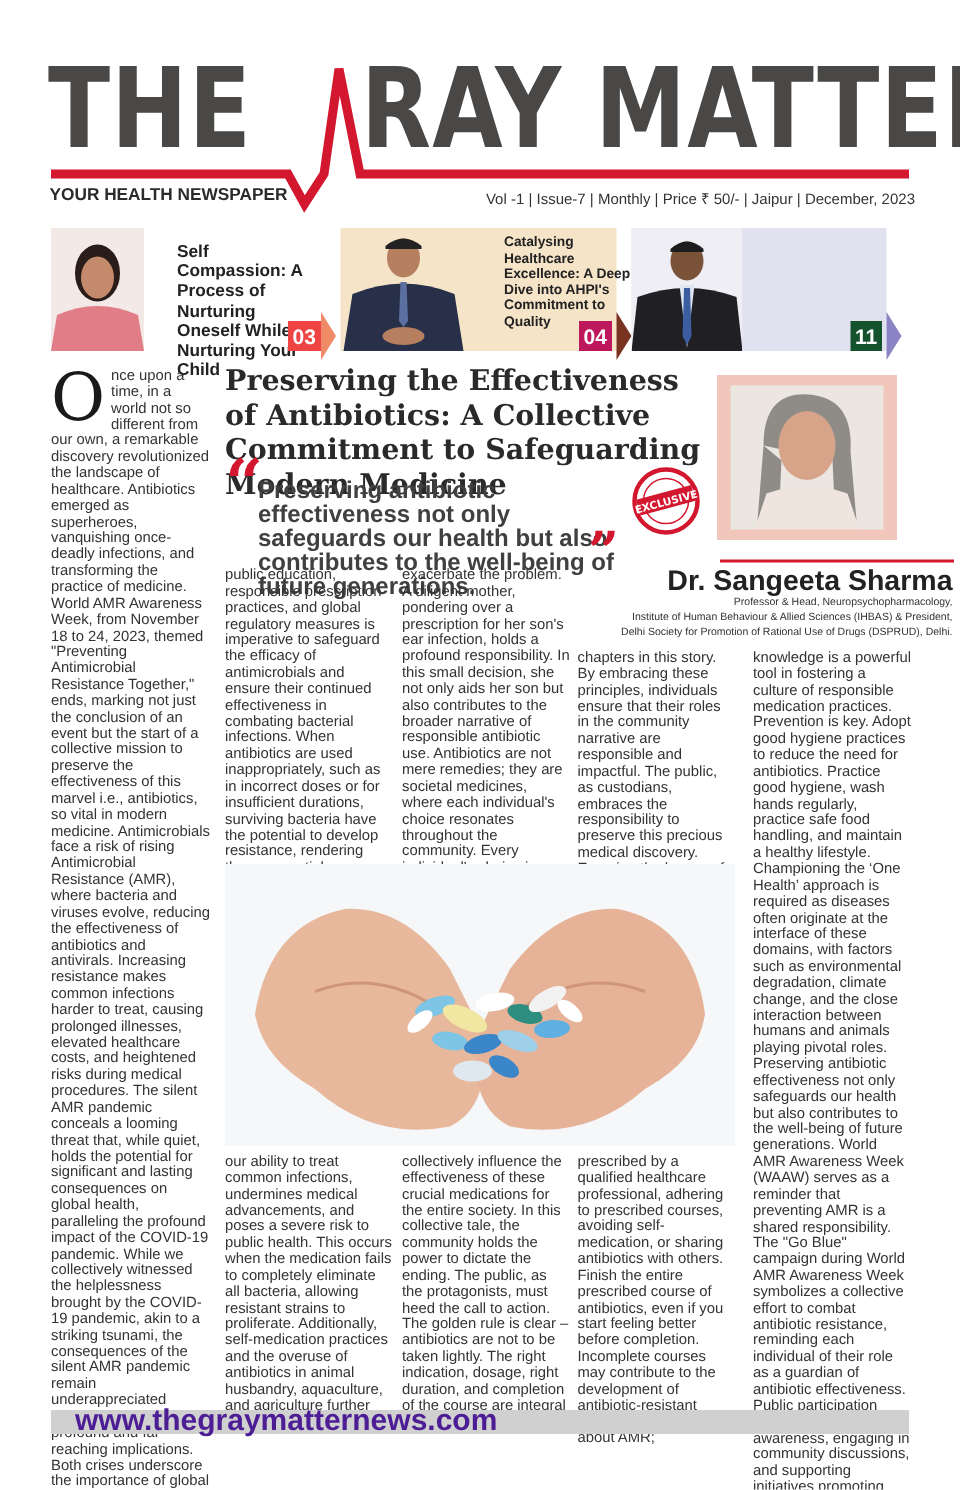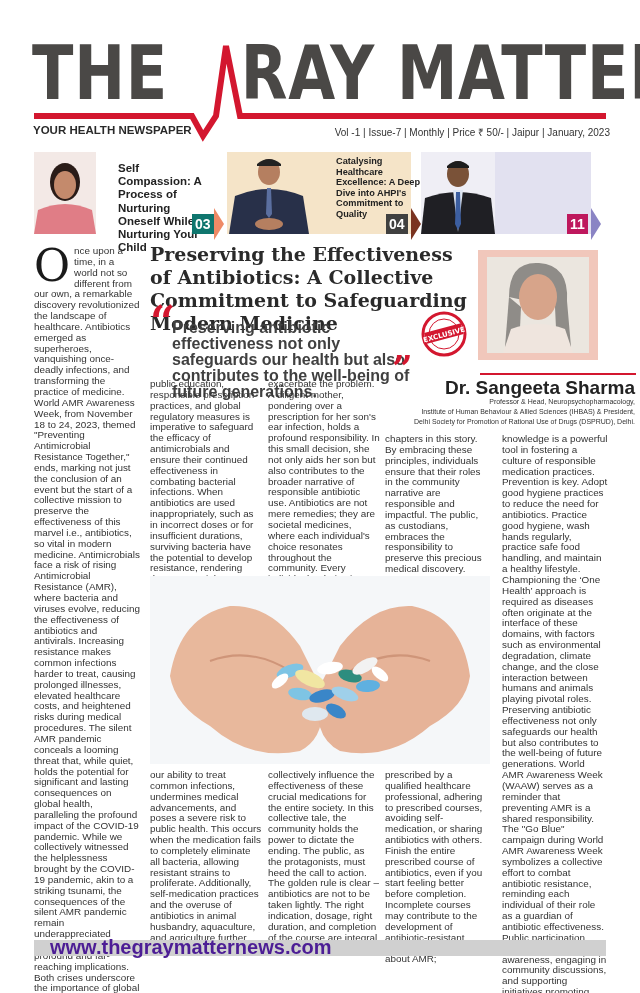--- a/index.html
+++ b/index.html
@@ -65,67 +65,67 @@
 <body>
 
 <div class="masthead">
   <div class="mast-title">THE GRAY MATTER</div>
   <svg class="mast-line" viewBox="0 0 580 115">
 
     <rect x="161" y="8" width="48" height="80" fill="#ffffff"></rect>
     <polyline points="4,88 162,88 173,108 186,88 196,18 210,88 576,88" fill="none" stroke="#d3172f" stroke-width="6" stroke-linejoin="miter"></polyline>
   </svg>
   <div class="mast-tagline">YOUR HEALTH NEWSPAPER</div>
-  <div class="mast-meta">Vol -1 | Issue-7 | Monthly | Price ₹ 50/- | Jaipur | January, 2023</div>
+  <div class="mast-meta">Vol -1 | Issue-7 | Monthly | Price ₹ 50/- | Jaipur | December, 2023</div>
 </div>
 
 <div class="teasers">
 
   <div class="teaser" style="left:0; width:178px;">
     <div class="photo" style="width:62px;">
       <svg width="62" height="82" viewBox="0 0 62 82">
         <rect width="62" height="82" fill="#f3e9e6"></rect>
         <ellipse cx="31" cy="30" rx="15" ry="19" fill="#2a1c18"></ellipse>
         <ellipse cx="31" cy="33" rx="11" ry="14" fill="#c48a6c"></ellipse>
         <path d="M0 82 L4 58 Q31 46 58 58 L62 82 Z" fill="#e07d86"></path>
       </svg>
     </div>
     <div class="title" style="left:84px; top:10px; width:92px; font-size:11.5px;">Self Compassion: A Process of Nurturing Oneself While Nurturing Your Child</div>
-    <div class="num" style="left:158px; background:#0f766e;">03</div>
+    <div class="num" style="left:158px; background:#ef4444;">03</div>
     <div class="arrow" style="left:180px; border-left:10px solid #ef8a66;"></div>
   </div>
 
   <div class="teaser" style="left:193px; width:184px; background:#f5e4c8;">
     <div class="photo" style="width:84px;">
       <svg width="84" height="82" viewBox="0 0 84 82">
         <rect width="84" height="82" fill="#f5e4c8"></rect>
         <ellipse cx="42" cy="20" rx="11" ry="13" fill="#b57f60"></ellipse>
         <path d="M30 12 Q42 2 54 12 L54 14 L30 14 Z" fill="#222"></path>
         <path d="M2 82 L8 44 Q42 30 76 44 L82 82 Z" fill="#283049"></path>
         <polygon points="40,36 44,36 45,62 42,66 39,62" fill="#5b6fa0"></polygon>
         <ellipse cx="42" cy="72" rx="14" ry="6" fill="#b57f60"></ellipse>
       </svg>
     </div>
     <div class="title" style="left:94px; top:4px; width:86px; font-size:9.2px;margin-left:15px;">Catalysing Healthcare Excellence: A Deep Dive into AHPI's Commitment to Quality</div>
-    <div class="num" style="left:159px; background:#404040;">04</div>
+    <div class="num" style="left:159px; background:#be185d;">04</div>
     <div class="arrow" style="left:184px; border-left:10px solid #7a3320;"></div>
   </div>
 
   <div class="teaser" style="left:387px; width:170px; background:#e2e1f0;">
     <div class="photo" style="width:74px;">
       <svg width="74" height="82" viewBox="0 0 74 82">
         <rect width="74" height="82" fill="#efeef5"></rect>
         <ellipse cx="37" cy="22" rx="11" ry="13" fill="#7a5238"></ellipse>
         <path d="M26 14 Q37 4 48 14 L48 16 L26 16 Z" fill="#1d1d1d"></path>
         <path d="M0 82 L4 46 Q37 34 70 46 L74 82 Z" fill="#1f1f24"></path>
         <polygon points="32,38 42,38 37,80" fill="#dfe6f2"></polygon>
         <polygon points="35,40 39,40 40,72 37,78 34,72" fill="#3c5ea0"></polygon>
       </svg>
     </div>
-    <div class="num" style="left:146px; background:#be185d;">11</div>
+    <div class="num" style="left:146px; background:#14532d;">11</div>
     <div class="arrow" style="left:170px; border-left:10px solid #8a84c4;"></div>
   </div>
 </div>
 
 <div class="col-left">
   <span class="dropcap">O</span>
   <span>nce upon a time, in a world not so different from our own, a remarkable discovery revolutionized the landscape of healthcare. Antibiotics emerged as superheroes, vanquishing once-deadly infections, and transforming the practice of medicine. World AMR Awareness Week, from November 18 to 24, 2023, themed "Preventing Antimicrobial Resistance Together," ends, marking not just the conclusion of an event but the start of a collective mission to preserve the effectiveness of this marvel i.e., antibiotics, so vital in modern medicine. Antimicrobials face a risk of rising Antimicrobial Resistance (AMR), where bacteria and viruses evolve, reducing the effectiveness of antibiotics and antivirals. Increasing resistance makes common infections harder to treat, causing prolonged illnesses, elevated healthcare costs, and heightened risks during medical procedures. The silent AMR pandemic conceals a looming threat that, while quiet, holds the potential for significant and lasting consequences on global health, paralleling the profound impact of the COVID-19 pandemic. While we collectively witnessed the helplessness brought by the COVID-19 pandemic, akin to a striking tsunami, the consequences of the silent AMR pandemic remain underappreciated despite their equally profound and far-reaching implications. Both crises underscore the importance of global preparedness, robust public health measures, and sustainable practices to mitigate the impact of infectious diseases, whether caused by viruses or antibiotic-resistant bacteria. Addressing misuse through</span>
 </div>
 
 <div class="headline">Preserving the Effectiveness of Antibiotics: A Collective Commitment to Safeguarding Modern Medicine</div>

